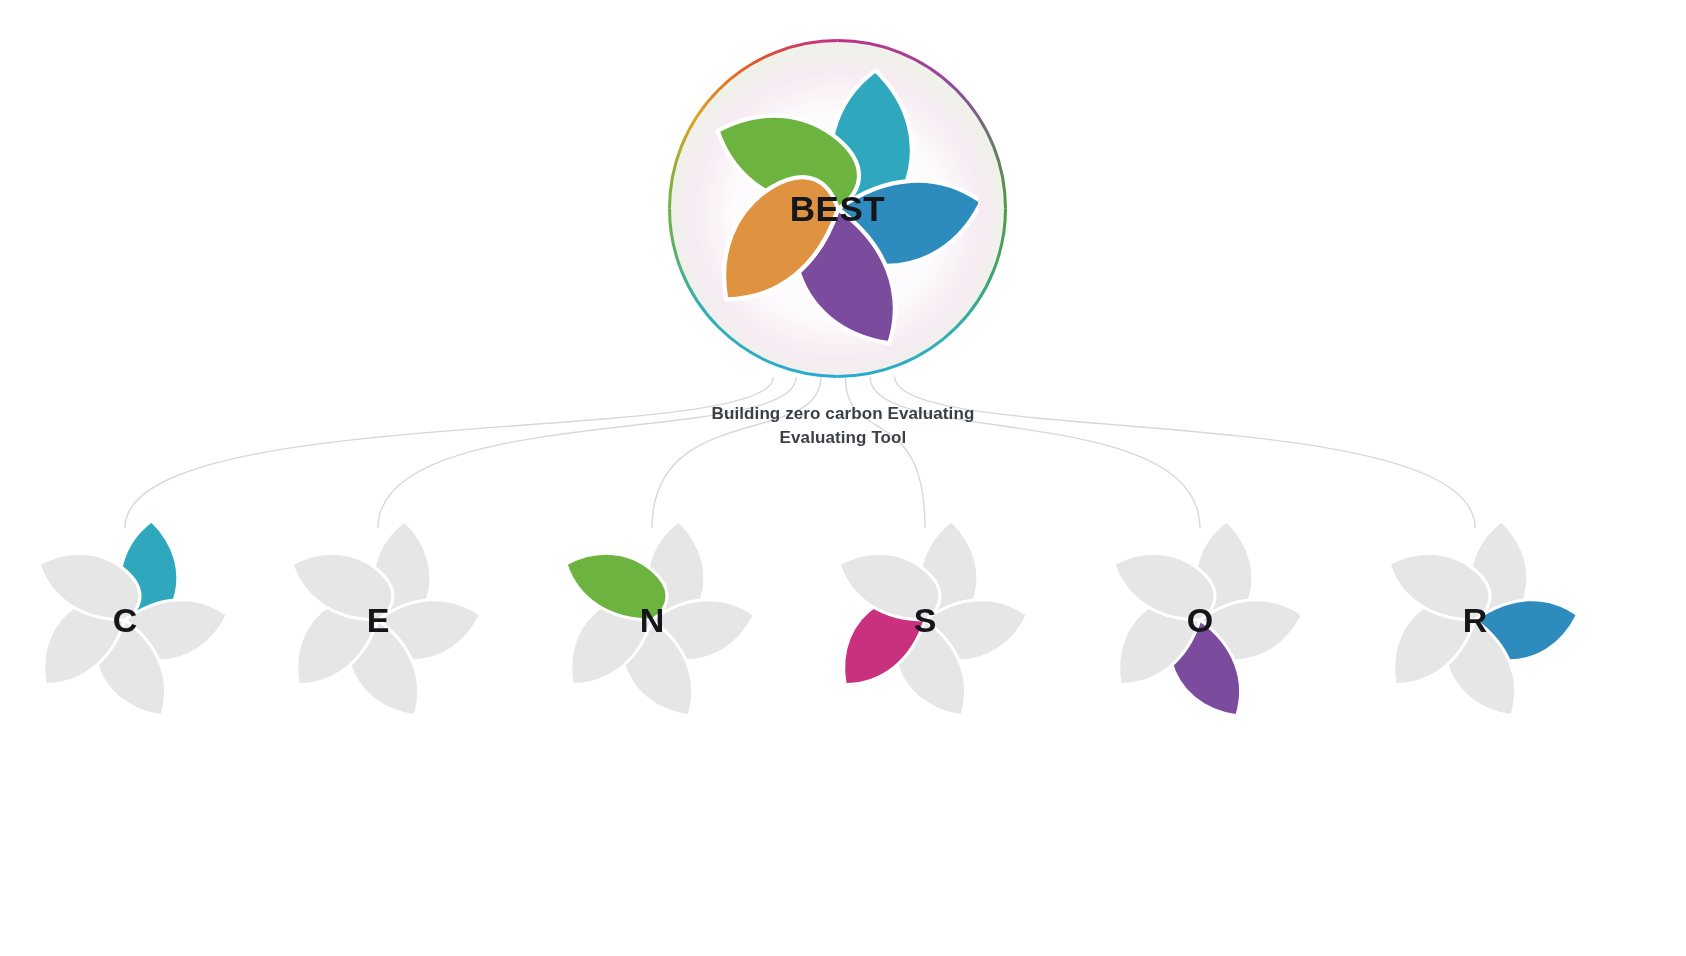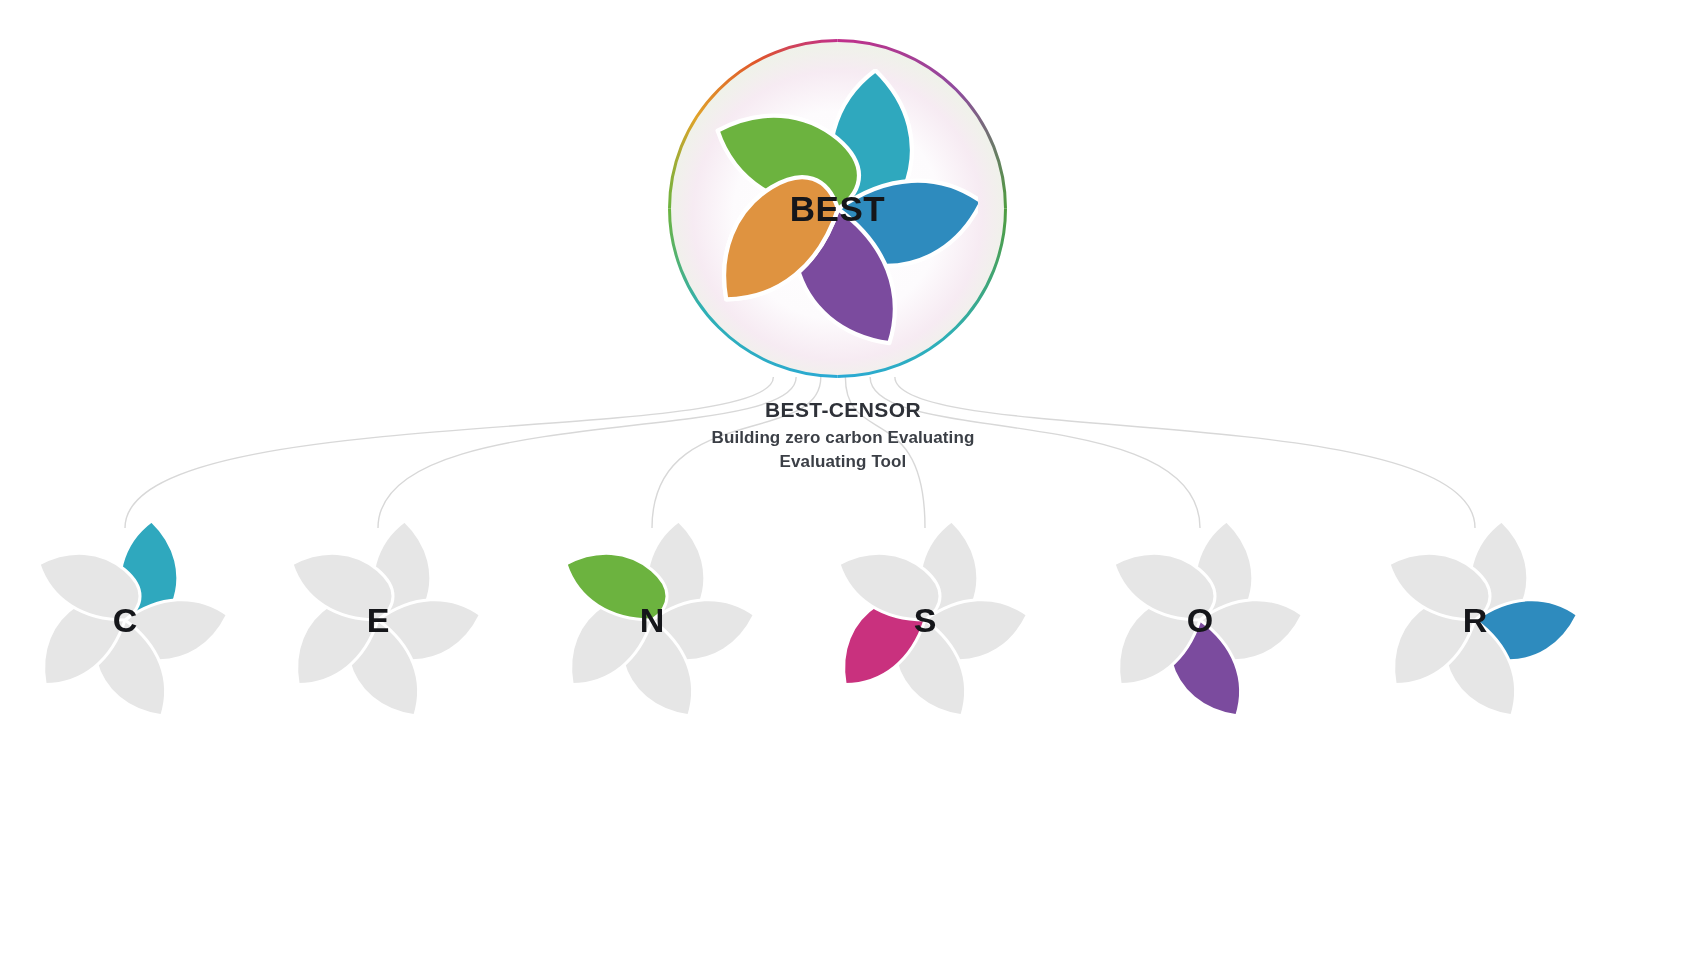--- a/index.html
+++ b/index.html
@@ -109,21 +109,20 @@
           <path d="M100,100 C100,58 120,26 156,14 C172,44 170,76 150,100 C133,120 114,120 100,100 Z" transform="rotate(216 100 100)" fill="#c9317e" stroke="#ffffff" stroke-width="3" stroke-linejoin="round"></path>
           <path d="M100,100 C100,58 120,26 156,14 C172,44 170,76 150,100 C133,120 114,120 100,100 Z" transform="rotate(288 100 100)" fill="#6cb33f" stroke="#ffffff" stroke-width="3" stroke-linejoin="round"></path>
         </g>
         <path d="M100,100 C100,58 120,26 156,14 C172,44 170,76 150,100 C133,120 114,120 100,100 Z" transform="rotate(-18 100 100) rotate(216 100 100)" fill="#df9340" stroke="#ffffff" stroke-width="3" stroke-linejoin="round"></path>
       </svg>
 
     <div class="hub-word">BEST</div>
   </div>
 
   <div class="hub-caption">
-    <div class="t1">BEST-CENSOR</div>
     <div class="t2">
       <span>Building zero carbon Evaluating</span><br>
       <span>Evaluating Tool</span>
     </div>
   </div>
 
   <div id="children-host">
       <div class="node" style="left: 0px;">
         <div class="node-mark">
           <svg viewBox="0 0 200 200" width="220" height="200">

